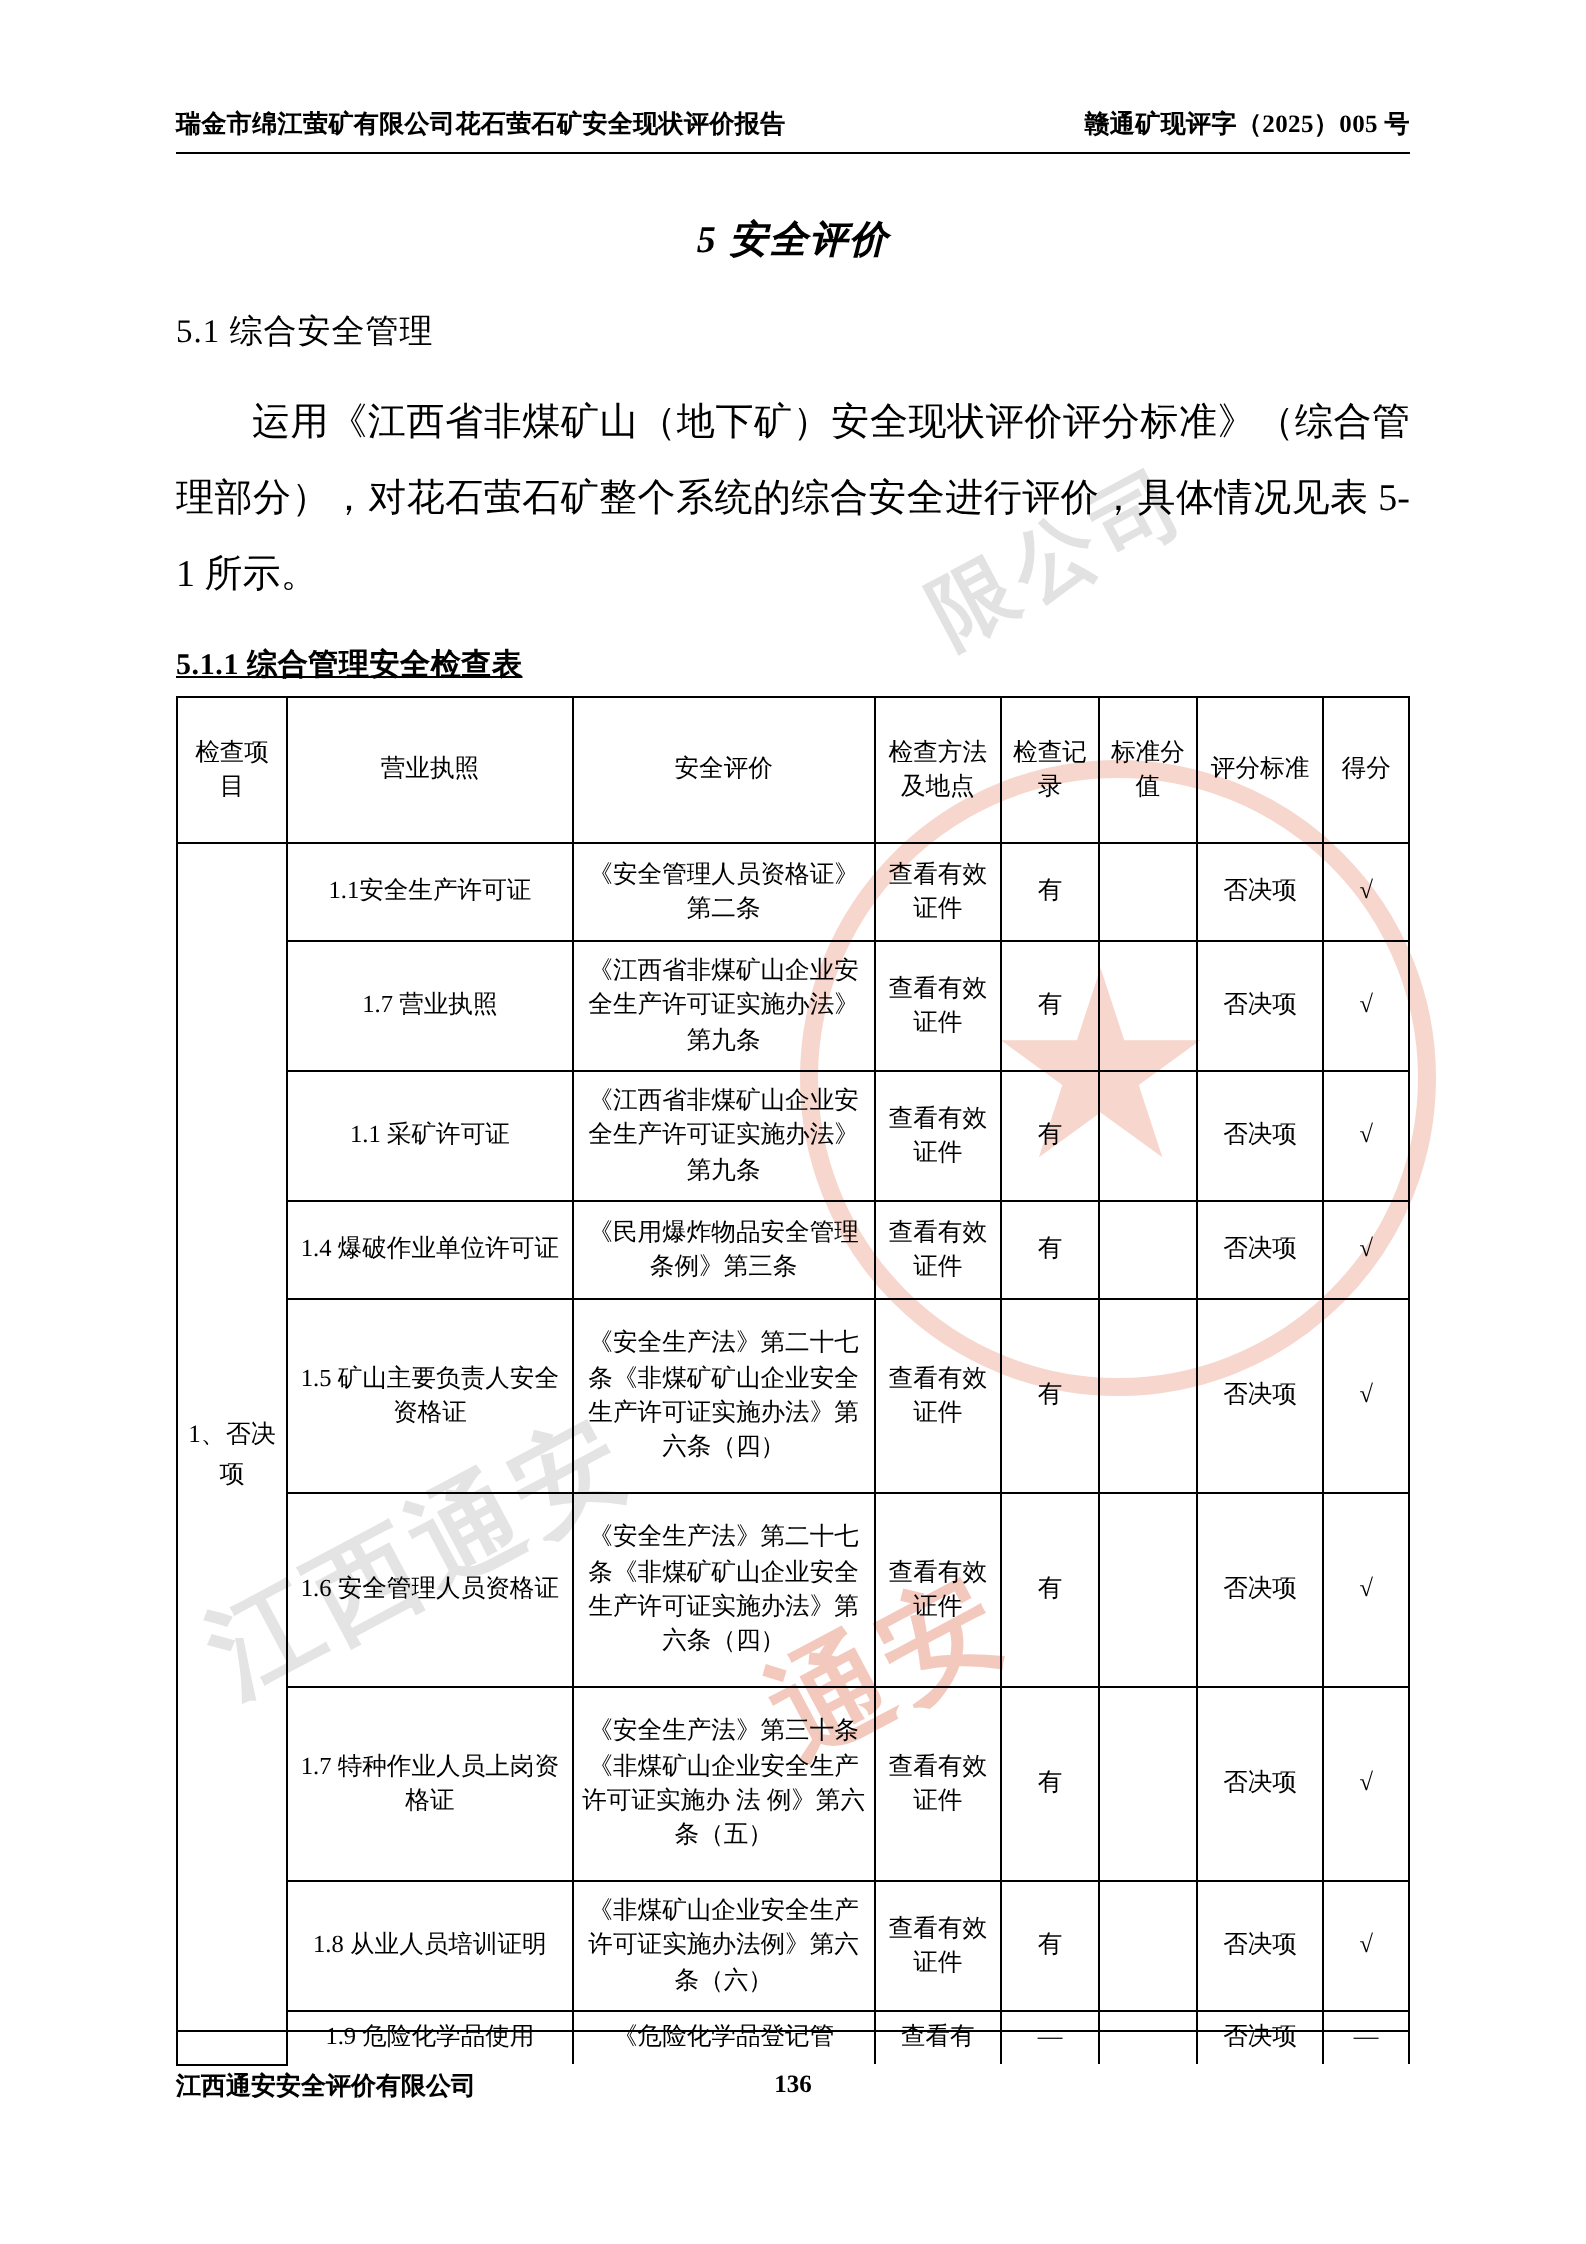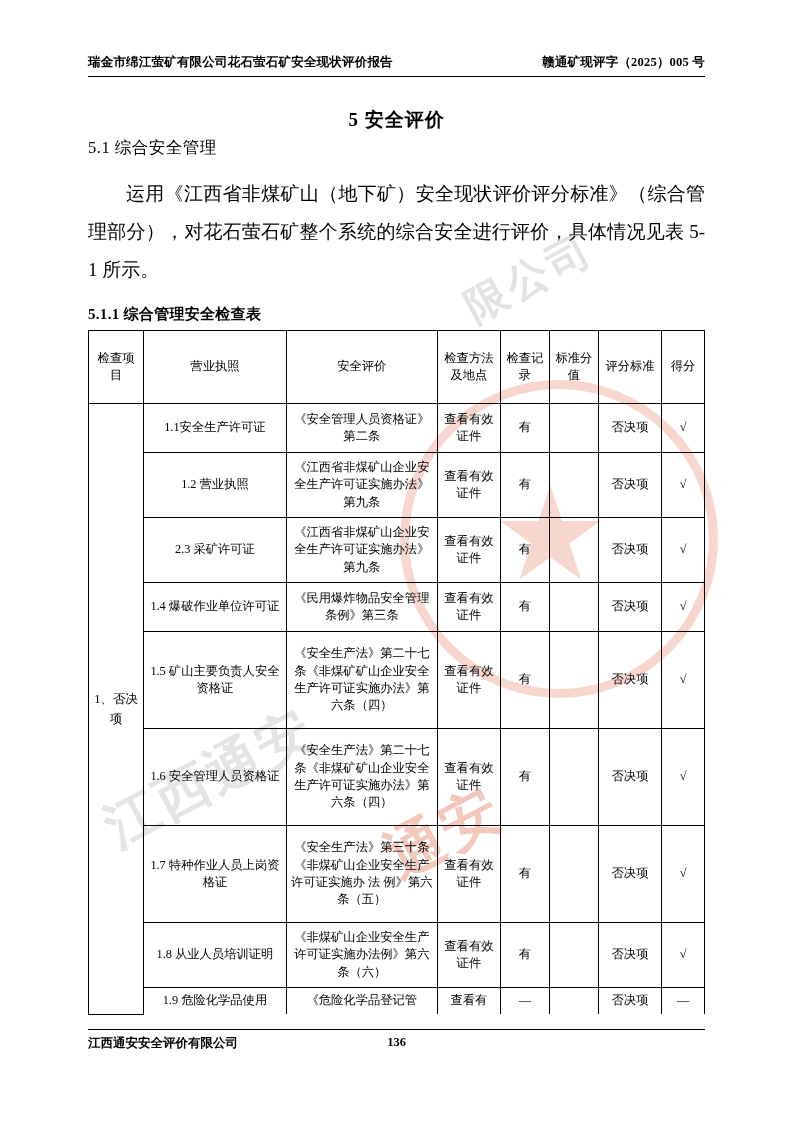--- a/index.html
+++ b/index.html
@@ -101,34 +101,36 @@
     padding-bottom: 5px;
     border-bottom: 1.1px solid #000;
     letter-spacing: 0.2px;
   }
 
   
   h1.doc-h1 {
     text-align: center;
     font-size: 19px;
     font-weight: bold;
-    margin: 30px 0 4px 0;
+    margin: 30px 0 22px 0;
     letter-spacing: 1px;
+    font-style: italic;
   }
   h2.doc-h2 {
     font-size: 16.5px;
     font-weight: normal;
     margin: 0 0 16px 0;
     letter-spacing: 0.5px;
   }
   h3.doc-h3 {
     font-size: 15px;
     font-weight: bold;
     margin: 16px 0 6px 0;
     letter-spacing: 0.3px;
+    text-decoration: underline;
   }
   p.body-text {
     font-size: 19px;
     line-height: 2.0;
     margin: 0 0 12px 0;
     text-align: justify;
     text-indent: 2em;
   }
 
   
@@ -176,21 +178,21 @@
     border-bottom: none !important;
   }
 
   
   .footer {
     position: absolute;
     left: 88px;
     right: 88px;
     bottom: 70px;
     border-top: 1.1px solid #000;
-    padding-top: 5px;
+    padding-top: 19px;
     font-size: 12.5px;
     font-weight: bold;
     z-index: 3;
   }
   .footer-row {
     display: flex;
     justify-content: space-between;
     align-items: baseline;
   }
   .footer-left { flex: 0 0 auto; }
@@ -258,30 +260,30 @@
           <td class="vert-cell" rowspan="9">1、否决项</td>
           <td class="c-content" style="height:42px">1.1安全生产许可证</td>
           <td class="c-basis">《安全管理人员资格证》第二条</td>
           <td class="c-method">查看有效证件</td>
           <td class="c-record">有</td>
           <td class="c-std"></td>
           <td class="c-score">否决项</td>
           <td class="c-get">√</td>
         </tr>
         <tr>
-          <td class="c-content" style="height:58px">1.2 营业执照</td>
+          <td class="c-content" style="height:58px">1.7 营业执照</td>
           <td class="c-basis">《江西省非煤矿山企业安全生产许可证实施办法》第九条</td>
           <td class="c-method">查看有效证件</td>
           <td class="c-record">有</td>
           <td class="c-std"></td>
           <td class="c-score">否决项</td>
           <td class="c-get">√</td>
         </tr>
         <tr>
-          <td class="c-content" style="height:58px">2.3 采矿许可证</td>
+          <td class="c-content" style="height:58px">1.1 采矿许可证</td>
           <td class="c-basis">《江西省非煤矿山企业安全生产许可证实施办法》第九条</td>
           <td class="c-method">查看有效证件</td>
           <td class="c-record">有</td>
           <td class="c-std"></td>
           <td class="c-score">否决项</td>
           <td class="c-get">√</td>
         </tr>
         <tr>
           <td class="c-content" style="height:42px">1.4 爆破作业单位许可证</td>
           <td class="c-basis">《民用爆炸物品安全管理条例》第三条</td>

